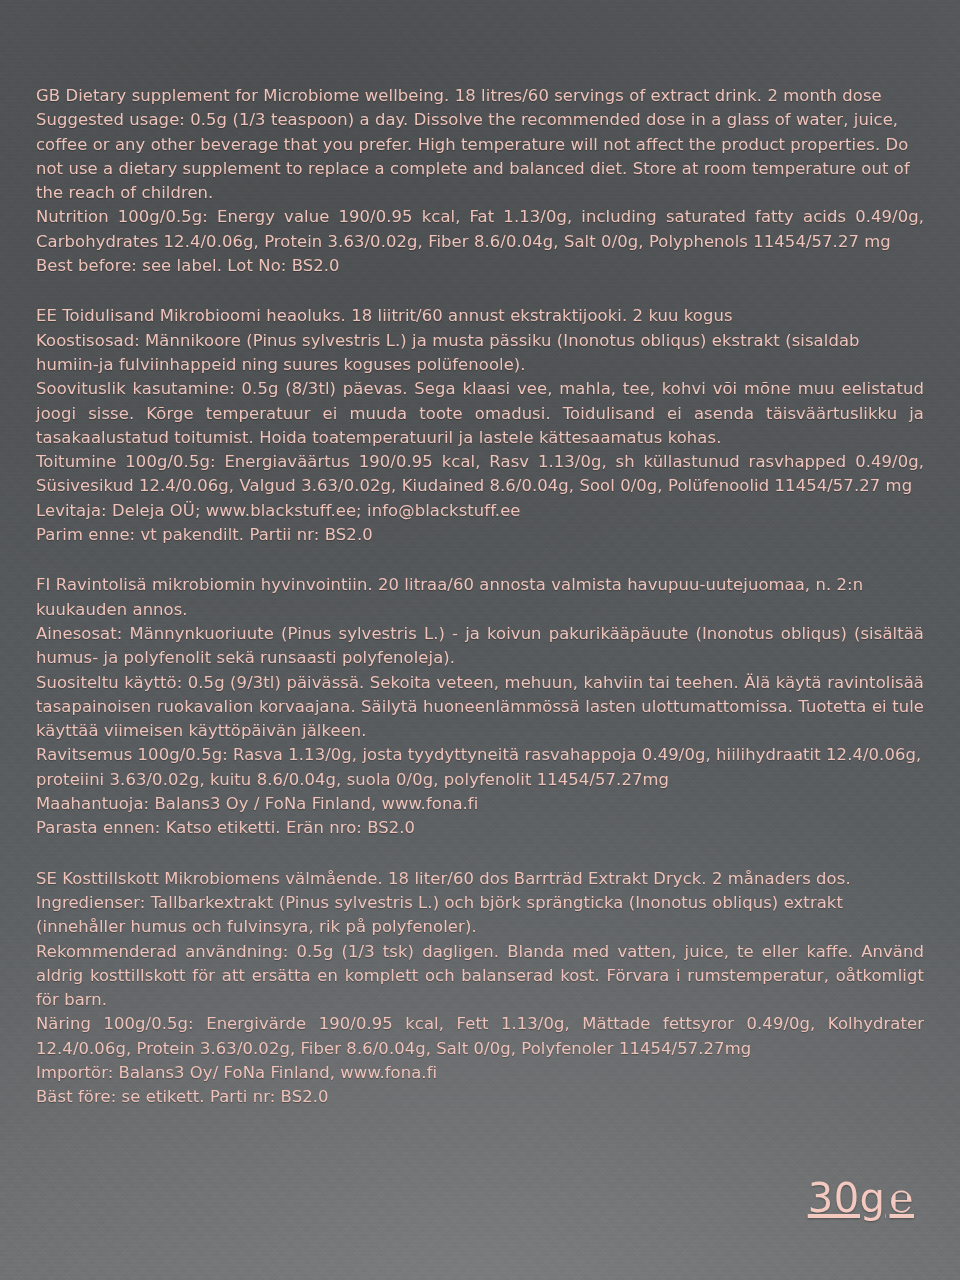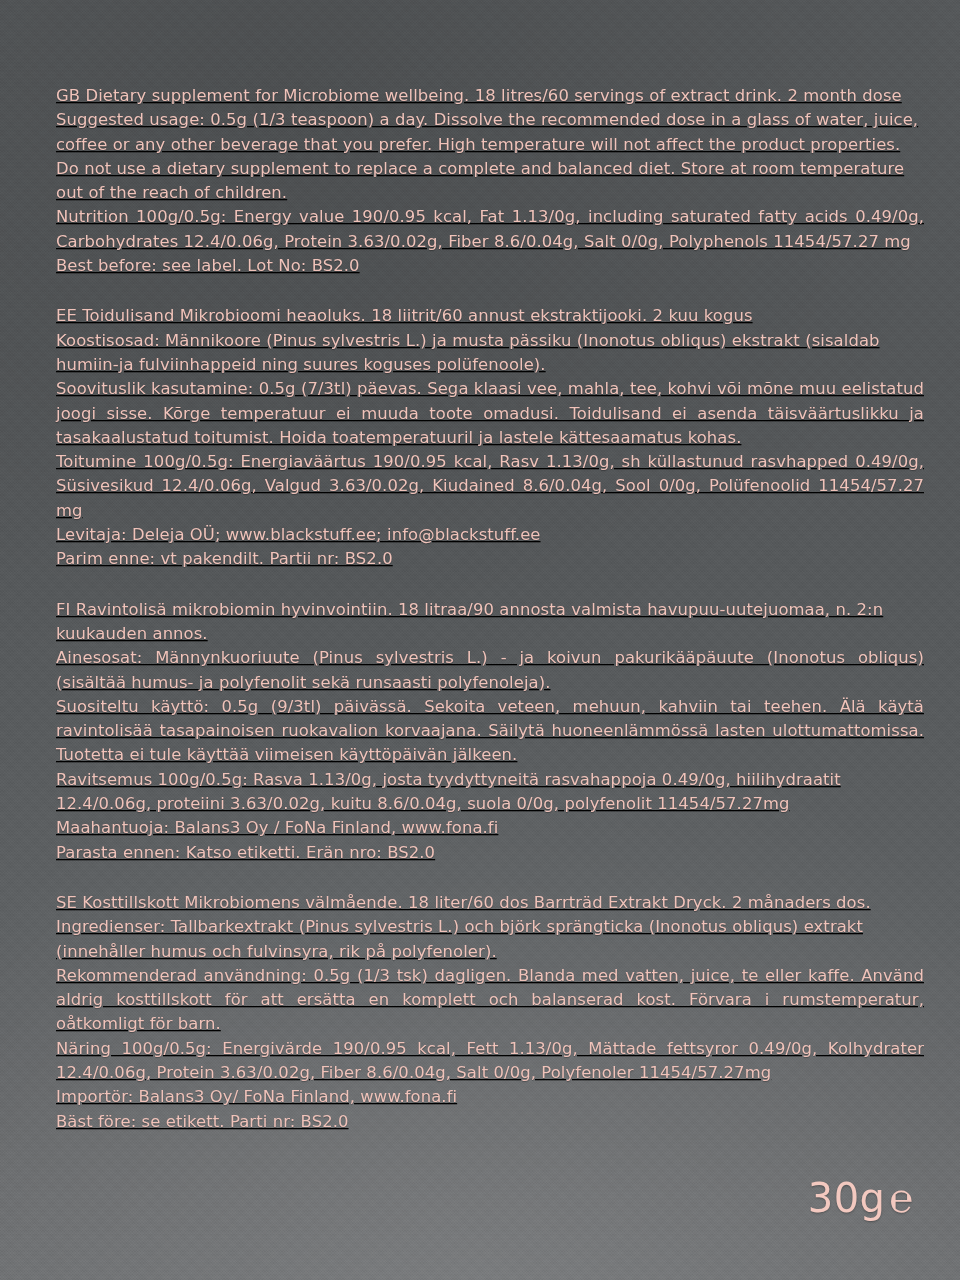--- a/index.html
+++ b/index.html
@@ -50,22 +50,21 @@
     inset: 0;
     pointer-events: none;
     background:
       radial-gradient(ellipse 130% 90% at 50% 105%, rgba(255,255,255,0.10) 0%, rgba(255,255,255,0.0) 55%),
       radial-gradient(ellipse 120% 80% at 30% 8%, rgba(0,0,0,0.10) 0%, rgba(0,0,0,0.0) 60%);
   }
 
   #content {
     position: relative;
     z-index: 3;
-    padding: 84px 36px 0 56px;
-    text-decoration: underline;
+    padding: 84px 36px 0 36px;
   }
 
   .section {
     margin-bottom: 26px;
   }
   .section:last-of-type {
     margin-bottom: 0;
   }
 
   .line {
@@ -90,20 +89,21 @@
     bottom: 62px;
     z-index: 4;
     color: #f3c9c0;
     font-size: 40px;
     line-height: 1;
     letter-spacing: 0.5px;
     text-shadow: 0 1px 2px rgba(0,0,0,0.30);
     display: flex;
     align-items: baseline;
     gap: 4px;
+    text-decoration: underline;
   }
   #weight .estimated {
     font-family: "DejaVu Serif", serif;
     font-size: 40px;
     font-style: italic;
     font-weight: 300;
   }
 </style>
 </head>
 <body>
@@ -118,28 +118,28 @@
     <div class="section">
       <div class="line">GB  Dietary supplement for Microbiome wellbeing. 18 litres/60 servings of extract drink. 2 month dose</div>
       <div class="line">Suggested usage: 0.5g (1/3 teaspoon) a day. Dissolve the recommended dose in a glass of water, juice, coffee or any other beverage that you prefer. High temperature will not affect the product properties. Do not use a dietary supplement to replace a complete and balanced diet. Store at room temperature out of the reach of children.</div>
       <div class="line justify">Nutrition 100g/0.5g: Energy value 190/0.95 kcal, Fat 1.13/0g, including saturated fatty acids 0.49/0g, Carbohydrates 12.4/0.06g, Protein 3.63/0.02g, Fiber 8.6/0.04g, Salt 0/0g, Polyphenols 11454/57.27 mg</div>
       <div class="line">Best before: see label. Lot No: BS2.0</div>
     </div>
 
     <div class="section">
       <div class="line">EE  Toidulisand Mikrobioomi heaoluks. 18 liitrit/60 annust ekstraktijooki. 2 kuu kogus</div>
       <div class="line">Koostisosad: Männikoore (Pinus sylvestris L.) ja musta pässiku (Inonotus obliqus) ekstrakt (sisaldab humiin-ja fulviinhappeid ning suures koguses polüfenoole).</div>
-      <div class="line justify">Soovituslik kasutamine: 0.5g (7/3tl) päevas. Sega klaasi vee, mahla, tee, kohvi või mõne muu eelistatud joogi sisse. Kõrge temperatuur ei muuda toote omadusi. Toidulisand ei asenda täisväärtuslikku ja tasakaalustatud toitumist. Hoida toatemperatuuril ja lastele kättesaamatus kohas.</div>
+      <div class="line justify">Soovituslik kasutamine: 0.5g (8/3tl) päevas. Sega klaasi vee, mahla, tee, kohvi või mõne muu eelistatud joogi sisse. Kõrge temperatuur ei muuda toote omadusi. Toidulisand ei asenda täisväärtuslikku ja tasakaalustatud toitumist. Hoida toatemperatuuril ja lastele kättesaamatus kohas.</div>
       <div class="line justify">Toitumine 100g/0.5g: Energiaväärtus 190/0.95 kcal, Rasv 1.13/0g, sh küllastunud rasvhapped 0.49/0g, Süsivesikud 12.4/0.06g, Valgud 3.63/0.02g, Kiudained 8.6/0.04g, Sool 0/0g, Polüfenoolid 11454/57.27 mg</div>
       <div class="line">Levitaja: Deleja OÜ; www.blackstuff.ee; info@blackstuff.ee</div>
       <div class="line">Parim enne: vt pakendilt. Partii nr: BS2.0</div>
     </div>
 
     <div class="section">
-      <div class="line">FI  Ravintolisä mikrobiomin hyvinvointiin. 18 litraa/90 annosta valmista havupuu-uutejuomaa, n. 2:n kuukauden annos.</div>
+      <div class="line">FI  Ravintolisä mikrobiomin hyvinvointiin. 20 litraa/60 annosta valmista havupuu-uutejuomaa, n. 2:n kuukauden annos.</div>
       <div class="line justify">Ainesosat: Männynkuoriuute (Pinus sylvestris L.) - ja koivun pakurikääpäuute (Inonotus obliqus) (sisältää humus- ja polyfenolit sekä runsaasti polyfenoleja).</div>
       <div class="line justify">Suositeltu käyttö: 0.5g (9/3tl) päivässä. Sekoita veteen, mehuun, kahviin tai teehen. Älä käytä ravintolisää tasapainoisen ruokavalion korvaajana. Säilytä huoneenlämmössä lasten ulottumattomissa. Tuotetta ei tule käyttää viimeisen käyttöpäivän jälkeen.</div>
       <div class="line">Ravitsemus 100g/0.5g: Rasva 1.13/0g, josta tyydyttyneitä rasvahappoja 0.49/0g, hiilihydraatit 12.4/0.06g, proteiini 3.63/0.02g, kuitu 8.6/0.04g, suola 0/0g, polyfenolit 11454/57.27mg</div>
       <div class="line">Maahantuoja: Balans3 Oy / FoNa Finland, www.fona.fi</div>
       <div class="line">Parasta ennen: Katso etiketti. Erän nro: BS2.0</div>
     </div>
 
     <div class="section">
       <div class="line">SE  Kosttillskott Mikrobiomens välmående. 18 liter/60 dos Barrträd Extrakt Dryck. 2 månaders dos.</div>
       <div class="line">Ingredienser: Tallbarkextrakt (Pinus sylvestris L.) och björk sprängticka (Inonotus obliqus) extrakt (innehåller humus och fulvinsyra, rik på polyfenoler).</div>

